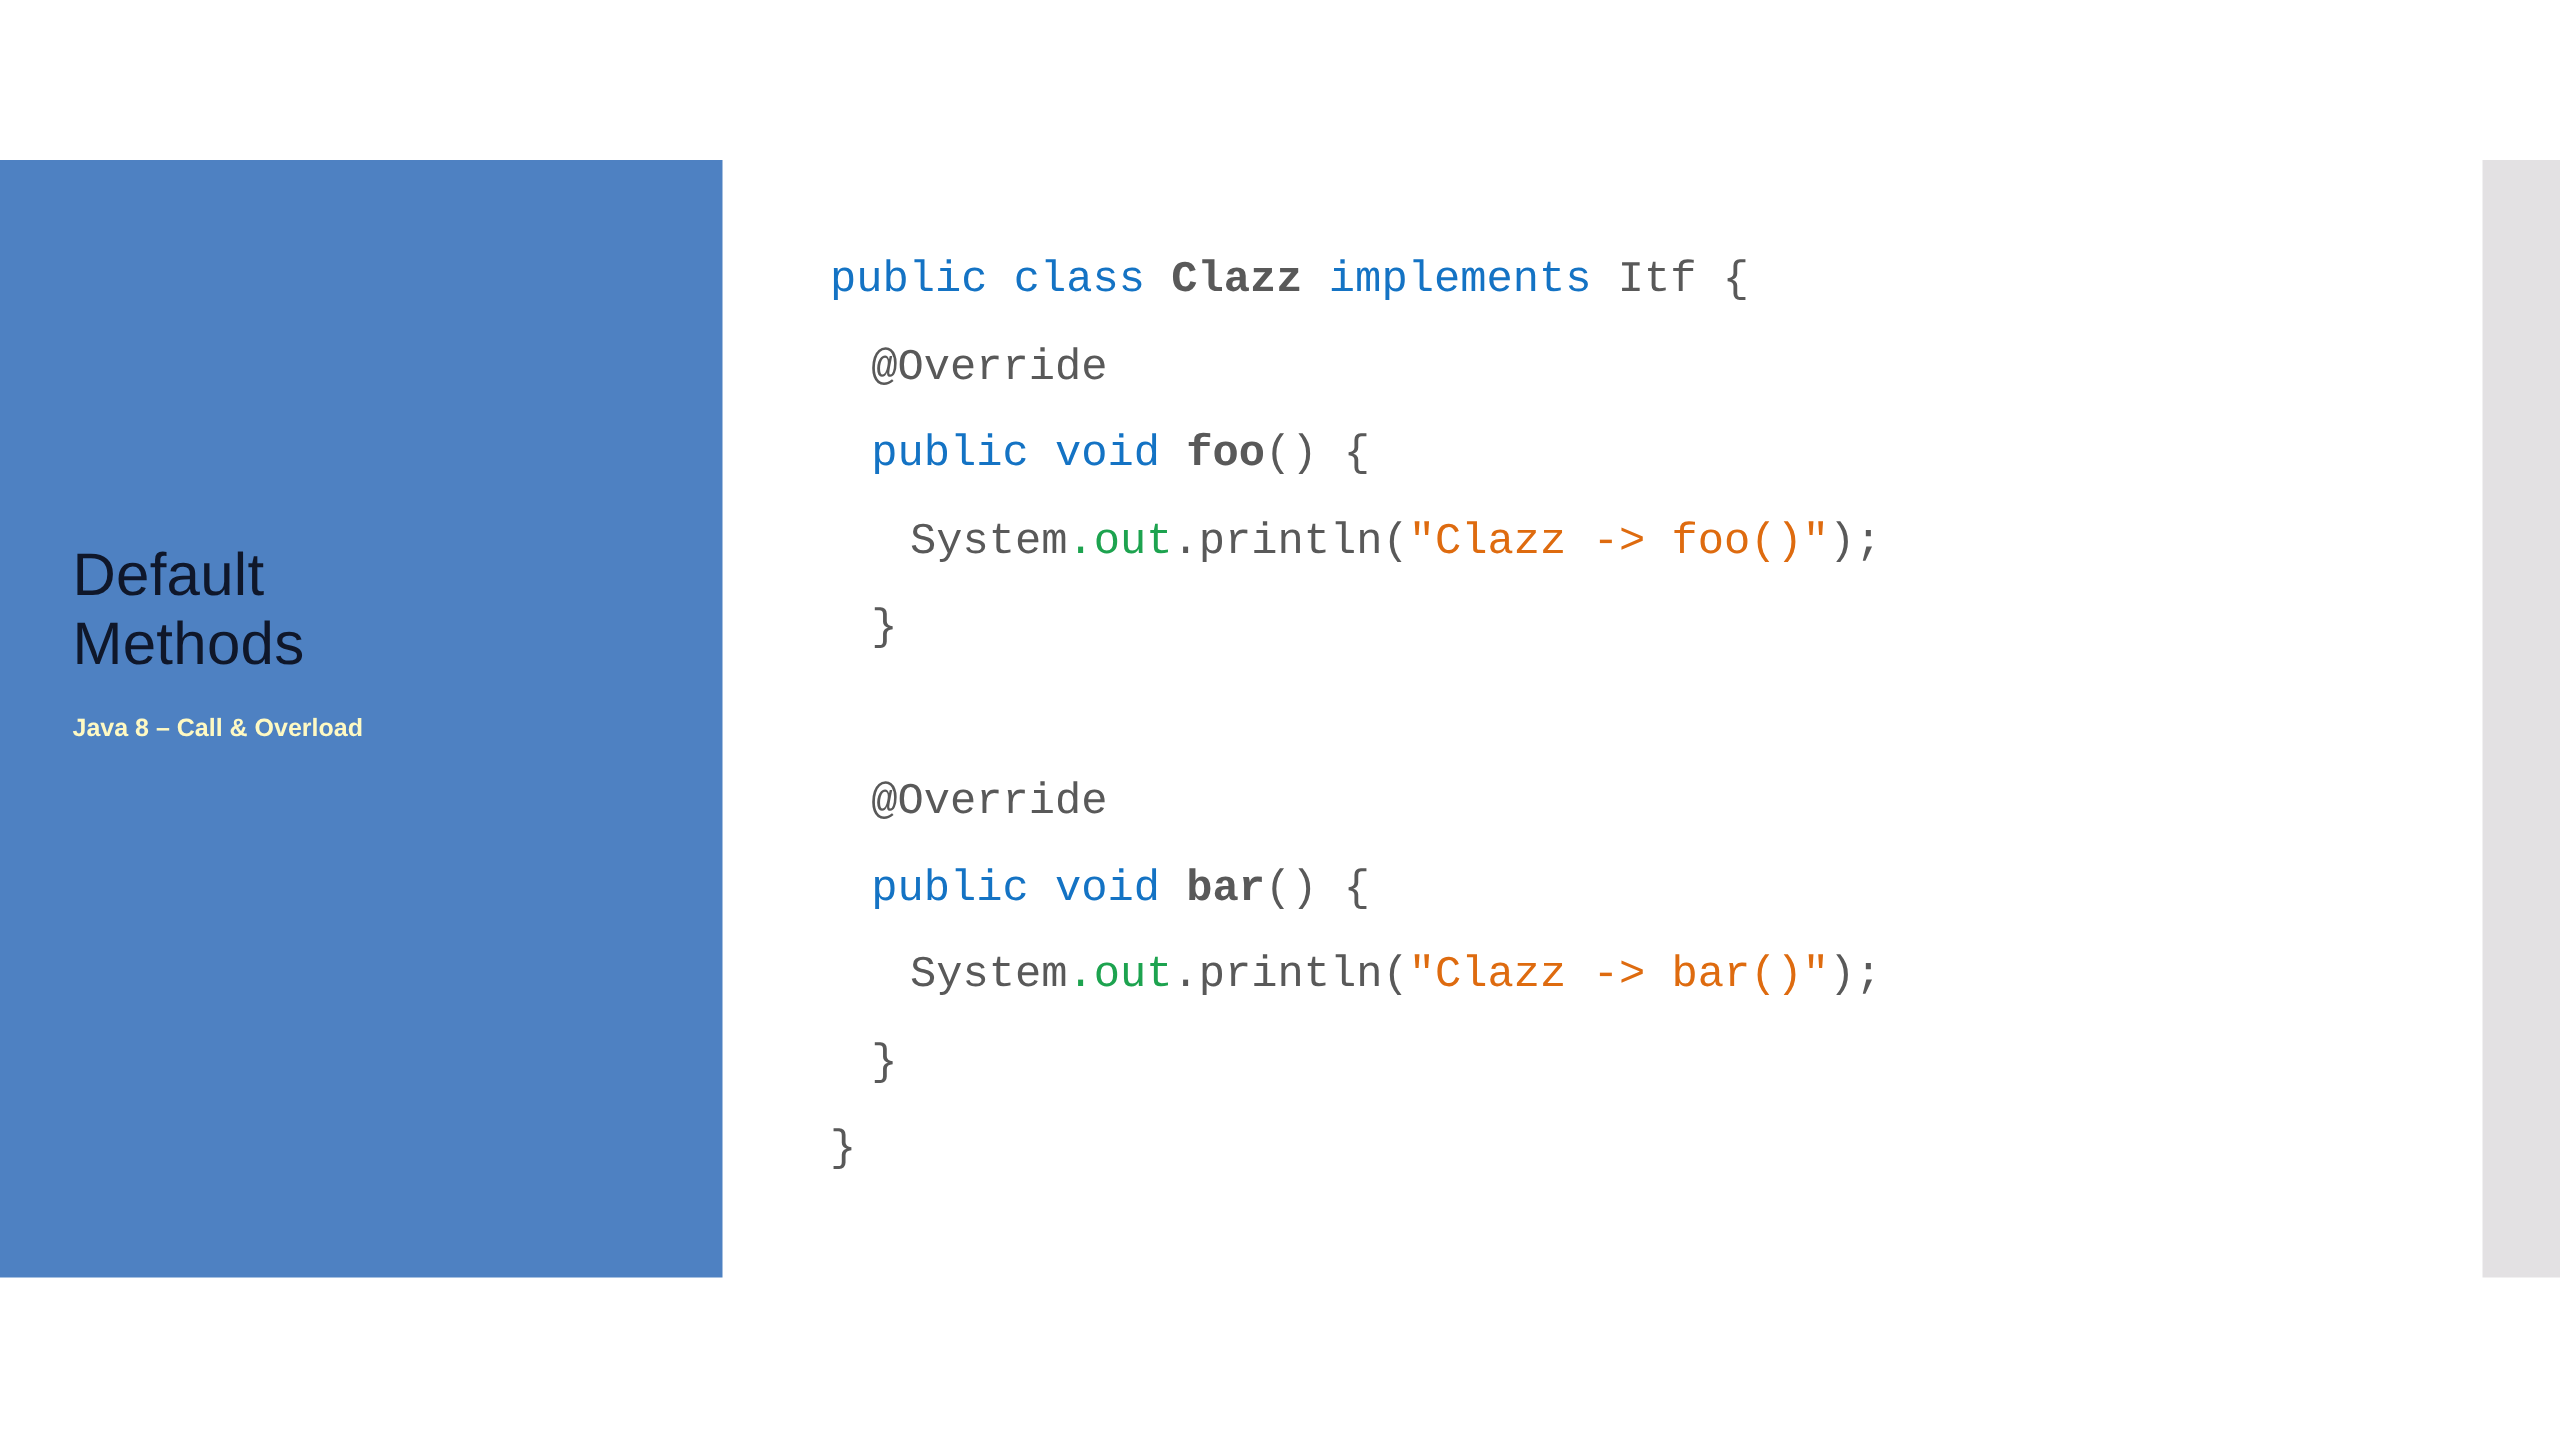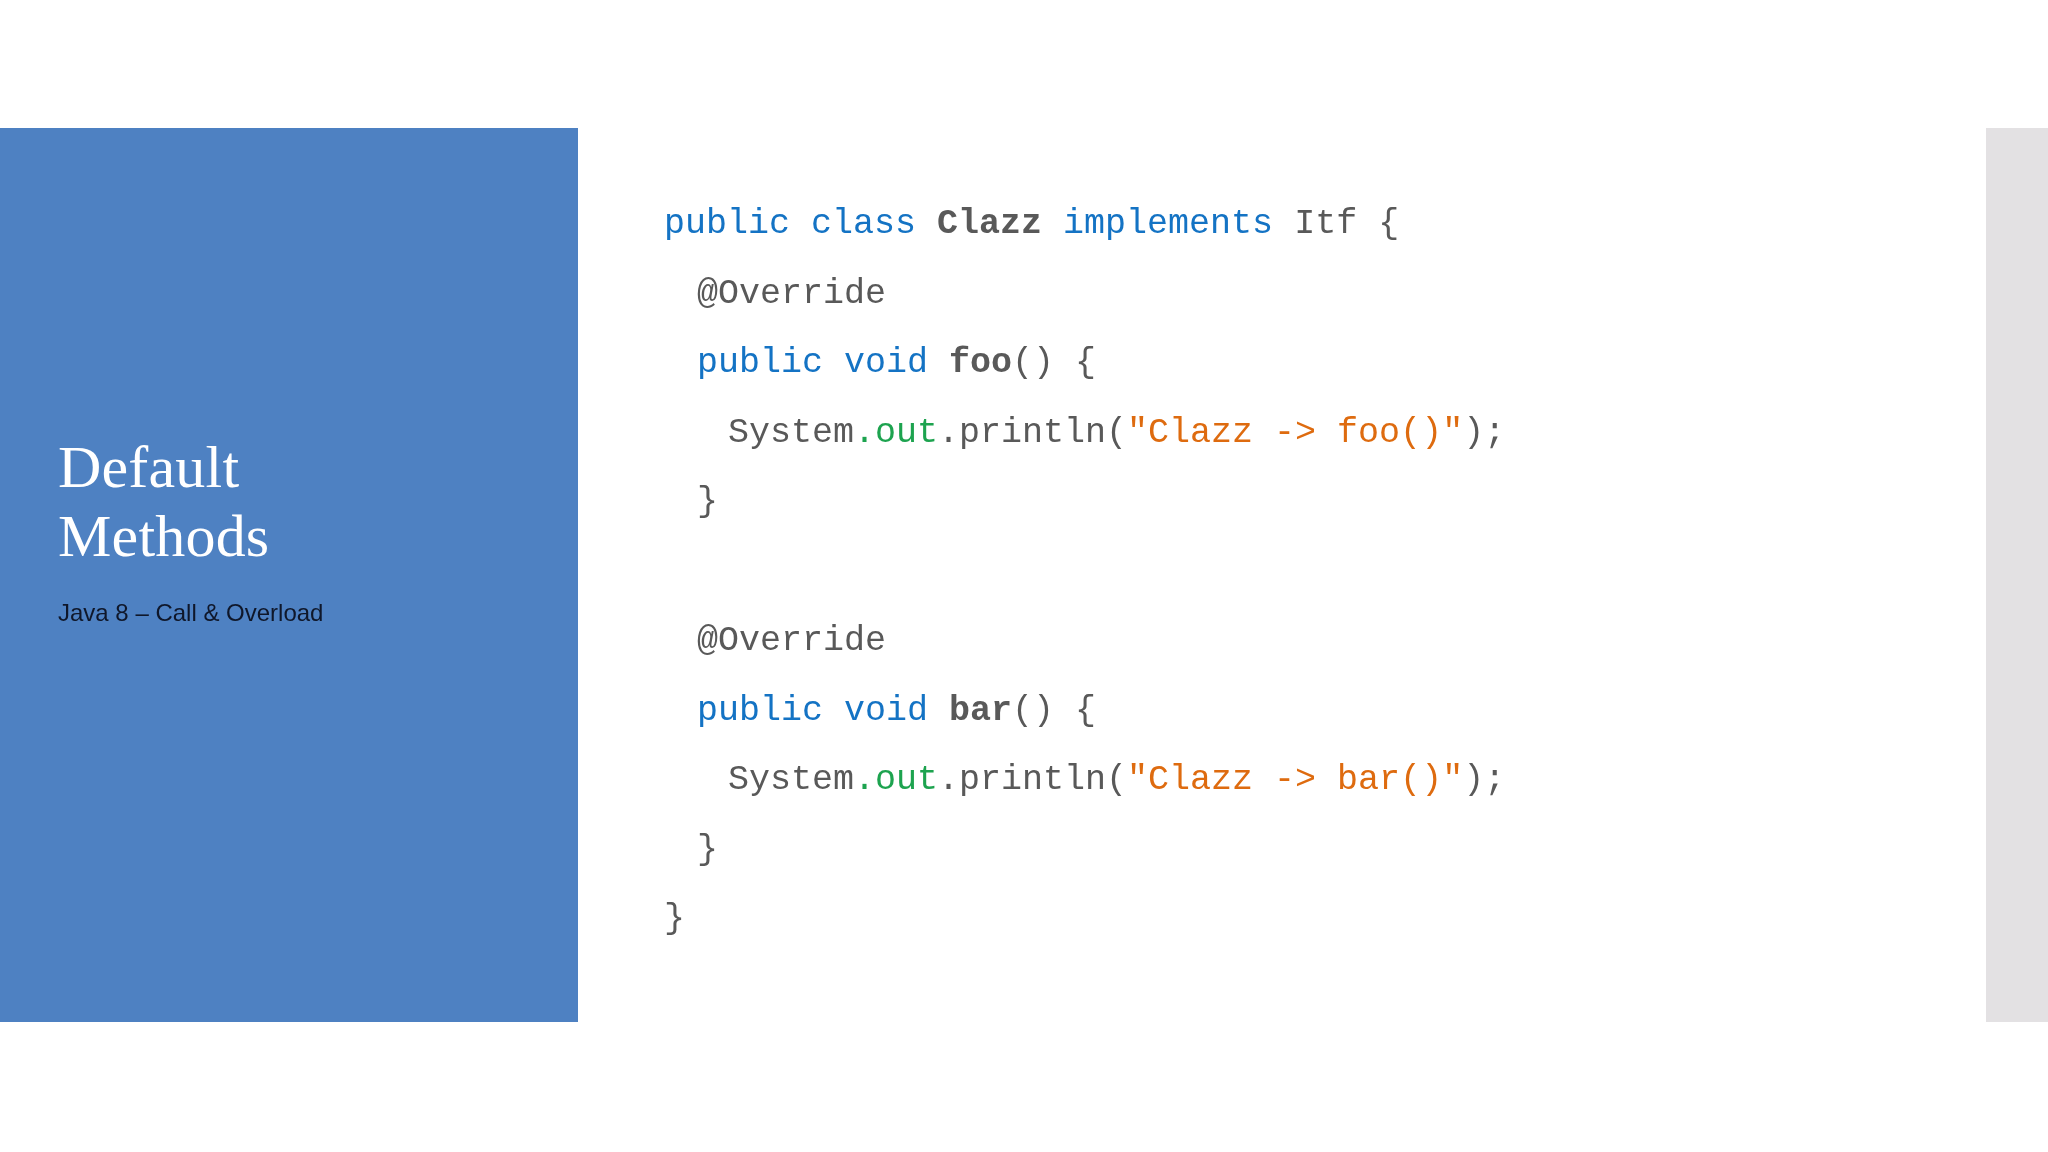--- a/index.html
+++ b/index.html
@@ -47,36 +47,36 @@
   }
 
   #title-block {
     position: absolute;
     left: 58px;
     top: 305px;
     width: 470px;
   }
 
   #slide-title {
-    font-family: Liberation Serif, serif;
+    font-family: Liberation Sans, sans-serif;
     font-weight: 300;
-    font-size: 60px;
+    font-size: 48px;
     line-height: 1.15;
-    color: #ffffff;
+    color: #0f172a;
     letter-spacing: 0.2px;
     margin: 0;
     white-space: pre-line;
   }
 
   #slide-subtitle {
     font-family: "Liberation Sans", sans-serif;
-    font-weight: 400;
-    font-size: 24px;
+    font-weight: 700;
+    font-size: 20px;
     line-height: 1.2;
-    color: #0f172a;
+    color: #fef9c3;
     margin: 28px 0 0 0;
   }
 
   
   #code-block {
     position: absolute;
     left: 664px;
     top: 190px;
     width: 1280px;
   }

